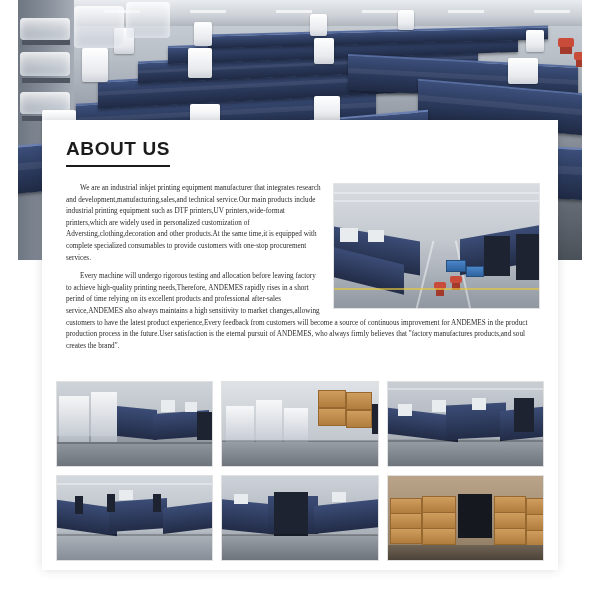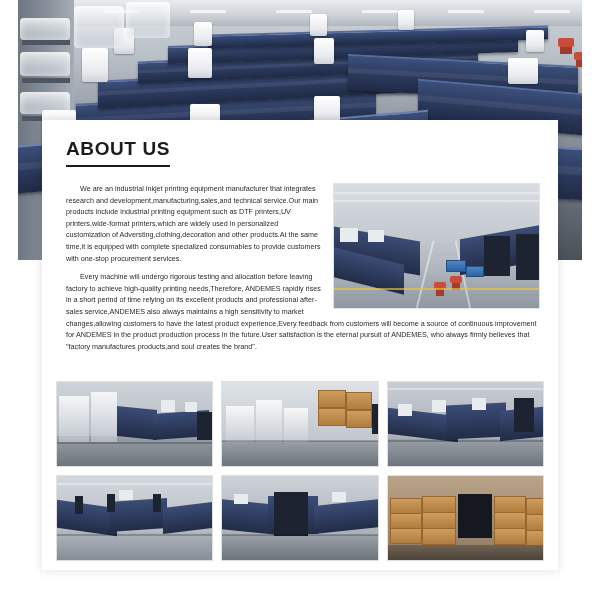--- a/index.html
+++ b/index.html
@@ -110,20 +110,21 @@
     letter-spacing: .6px;
     margin: 0 0 0 0;
     display: inline-block;
     padding-bottom: 5px;
     border-bottom: 2px solid #1b1b1b;
   }
 
   .body-wrap {
     margin-top: 16px;
     position: relative;
+    font-family: Liberation Serif, serif;
   }
   .hero-img-right {
     float: right;
     width: 205px;
     height: 124px;
     margin: 0 0 6px 12px;
     position: relative;
     overflow: hidden;
     border: 1px solid #e3e3e3;
     background: #b9bec6;

